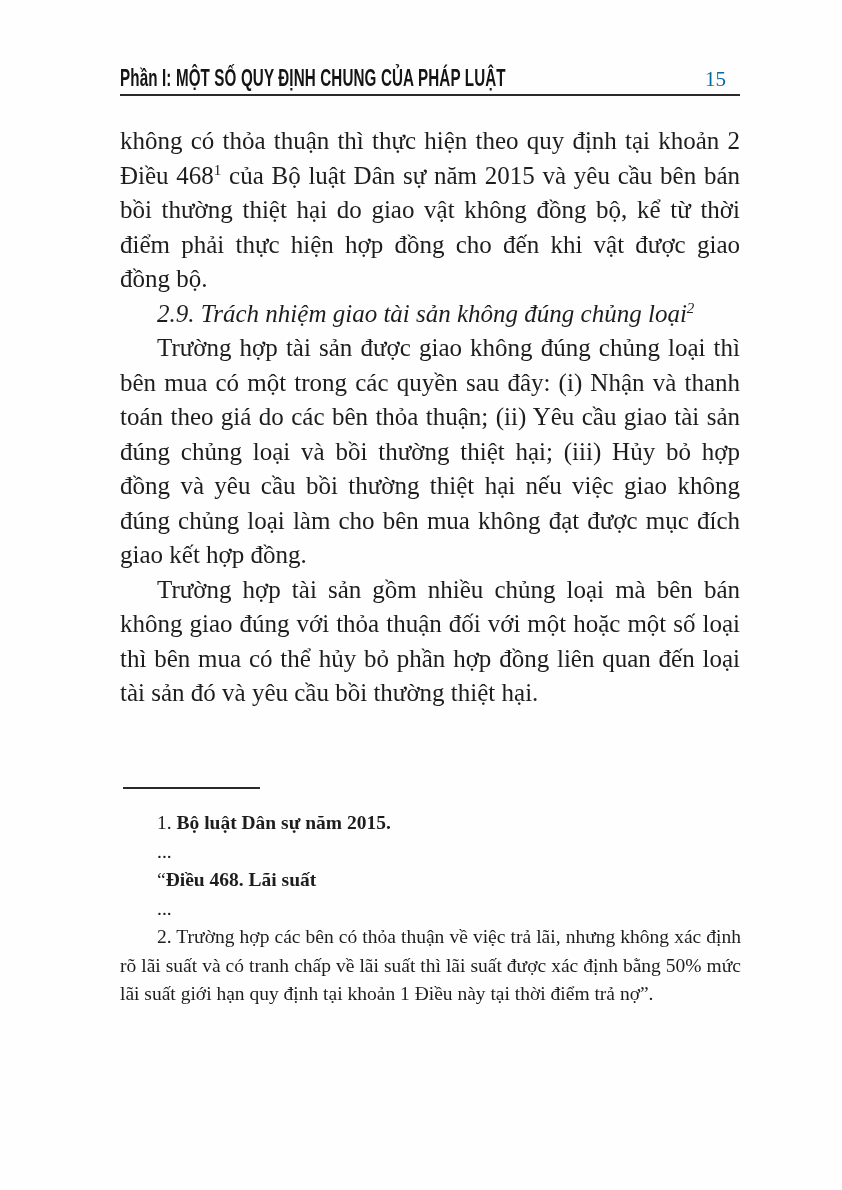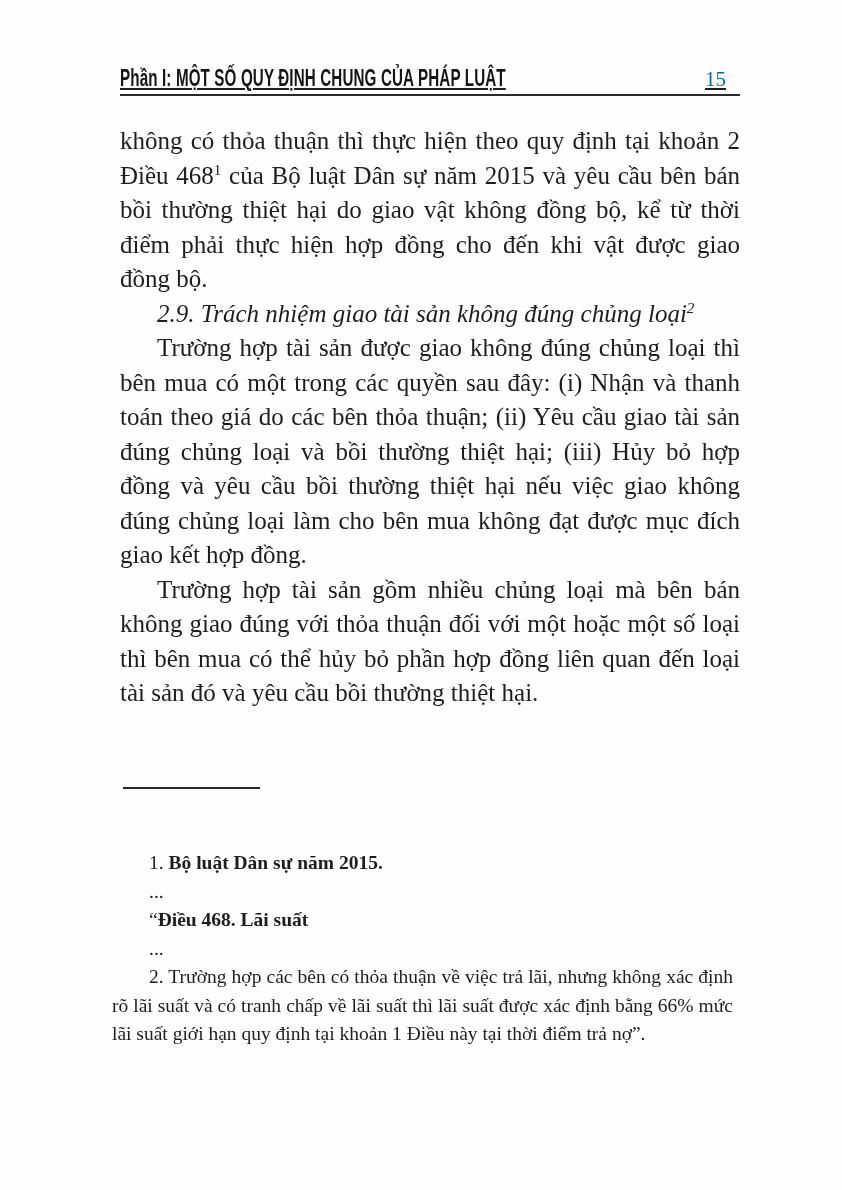--- a/index.html
+++ b/index.html
@@ -9,21 +9,21 @@
     font-family: "Liberation Serif", serif;
     color: #1d1d1d;
     position: relative;
     overflow: hidden;
   }
   .page { position: absolute; inset: 0; background: #fefefe; }
 
   
   .header {
     position: absolute; left: 120px; width: 620px; top: 54px; height: 38px;
-    display: flex; justify-content: space-between; align-items: flex-end; text-decoration: underline;
+    display: flex; justify-content: space-between; align-items: flex-end;
   }
   .header-title {
     font-family: "Liberation Sans", sans-serif;
     font-weight: 700;
     font-size: 23px;
     letter-spacing: 0.2px;
     white-space: nowrap;
     transform: scaleX(0.66);
     transform-origin: left bottom;
     color: #151515;
@@ -44,22 +44,22 @@
   .indent { text-indent: 37px; }
   .heading { font-style: italic; text-indent: 37px; text-align: left; }
   sup { font-size: 0.6em; vertical-align: super; line-height: 0; }
 
   
   .footnote-sep {
     position: absolute; left: 123px; top: 787px; width: 137px; height: 2px;
     background: #2a2a2a;
   }
   .footnotes {
-    position: absolute; left: 112px; width: 621px; top: 809px;
-    font-size: 19.5px; line-height: 28.5px; margin-top: 40px;
+    position: absolute; left: 120px; width: 621px; top: 809px;
+    font-size: 19.5px; line-height: 28.5px;
   }
   .footnotes p { margin: 0; text-indent: 37px; }
   .fn-clause { text-align: justify; }
   b { font-weight: 700; }
 </style>
 </head>
 <body>
 
 <div class="page">
 
@@ -84,16 +84,16 @@
 
   <div class="footnotes">
     <p>
       <span>1. </span><b>Bộ luật Dân sự năm 2015.</b>
     </p>
     <p>...</p>
     <p>
       <span>“</span><b>Điều 468. Lãi suất</b>
     </p>
     <p>...</p>
-    <p class="fn-clause">2. Trường hợp các bên có thỏa thuận về việc trả lãi, nhưng không xác định rõ lãi suất và có tranh chấp về lãi suất thì lãi suất được xác định bằng 66% mức lãi suất giới hạn quy định tại khoản 1 Điều này tại thời điểm trả nợ”.</p>
+    <p class="fn-clause">2. Trường hợp các bên có thỏa thuận về việc trả lãi, nhưng không xác định rõ lãi suất và có tranh chấp về lãi suất thì lãi suất được xác định bằng 50% mức lãi suất giới hạn quy định tại khoản 1 Điều này tại thời điểm trả nợ”.</p>
   </div>
 
 </div>
 
 </body></html>

